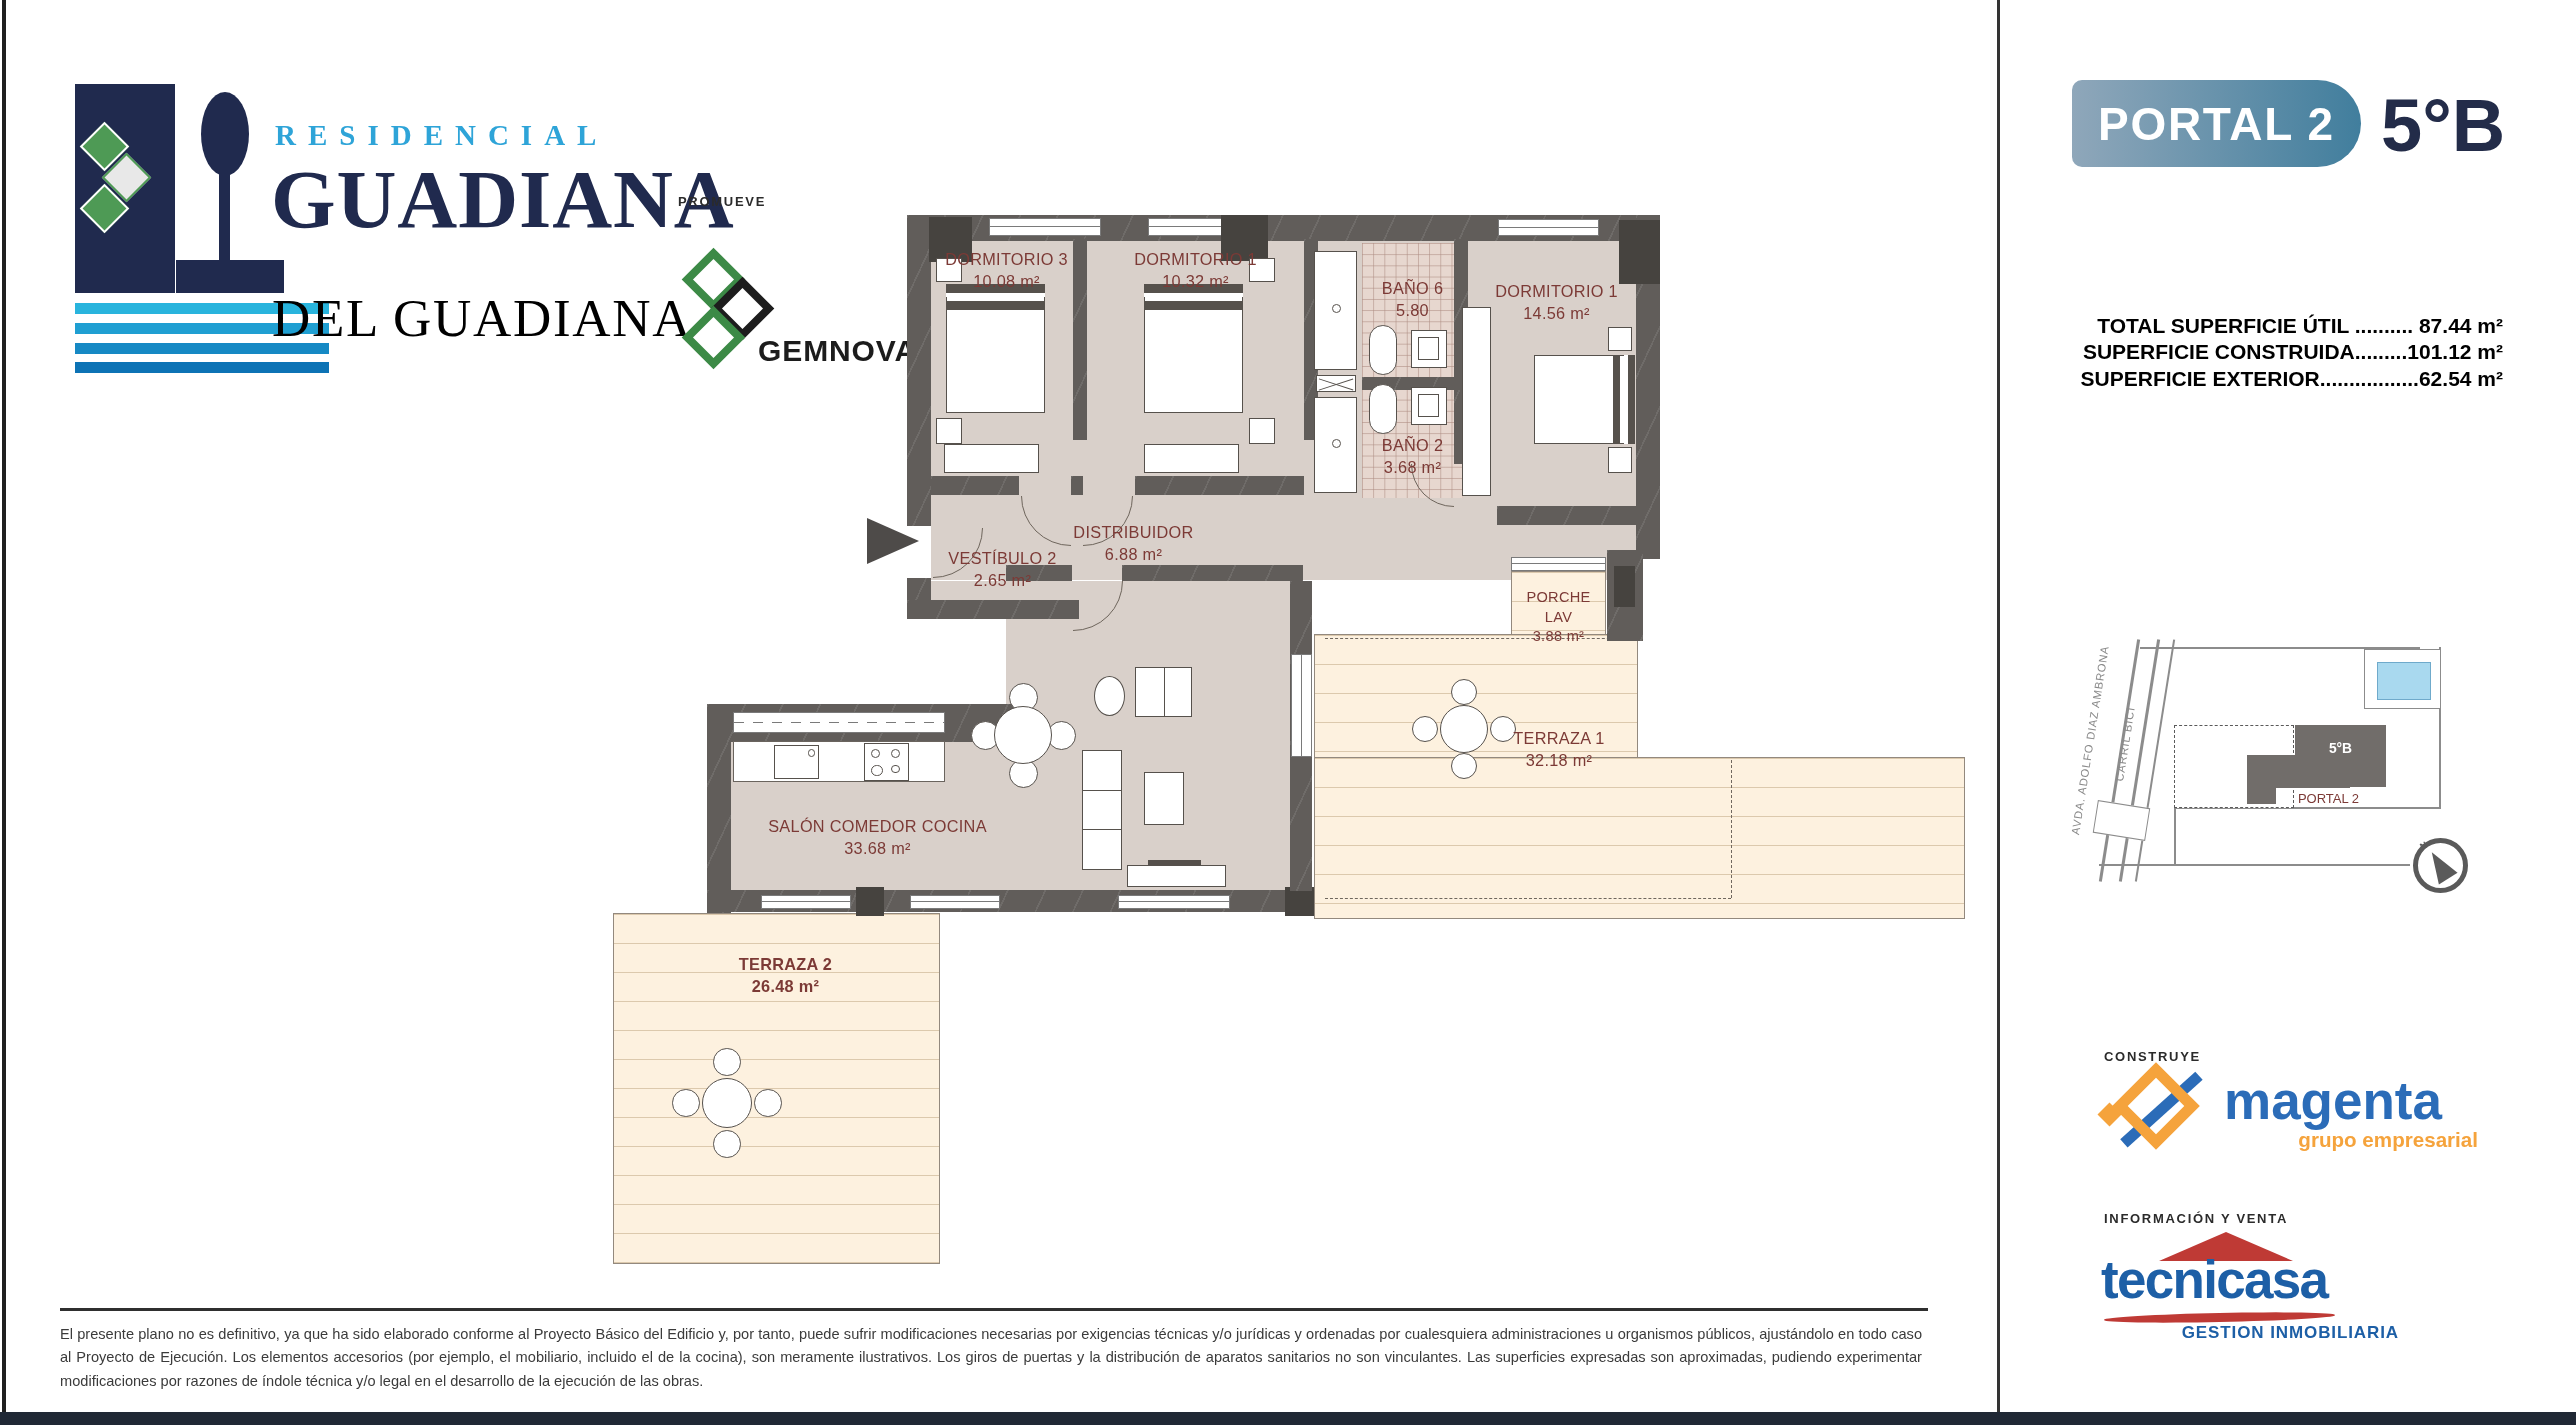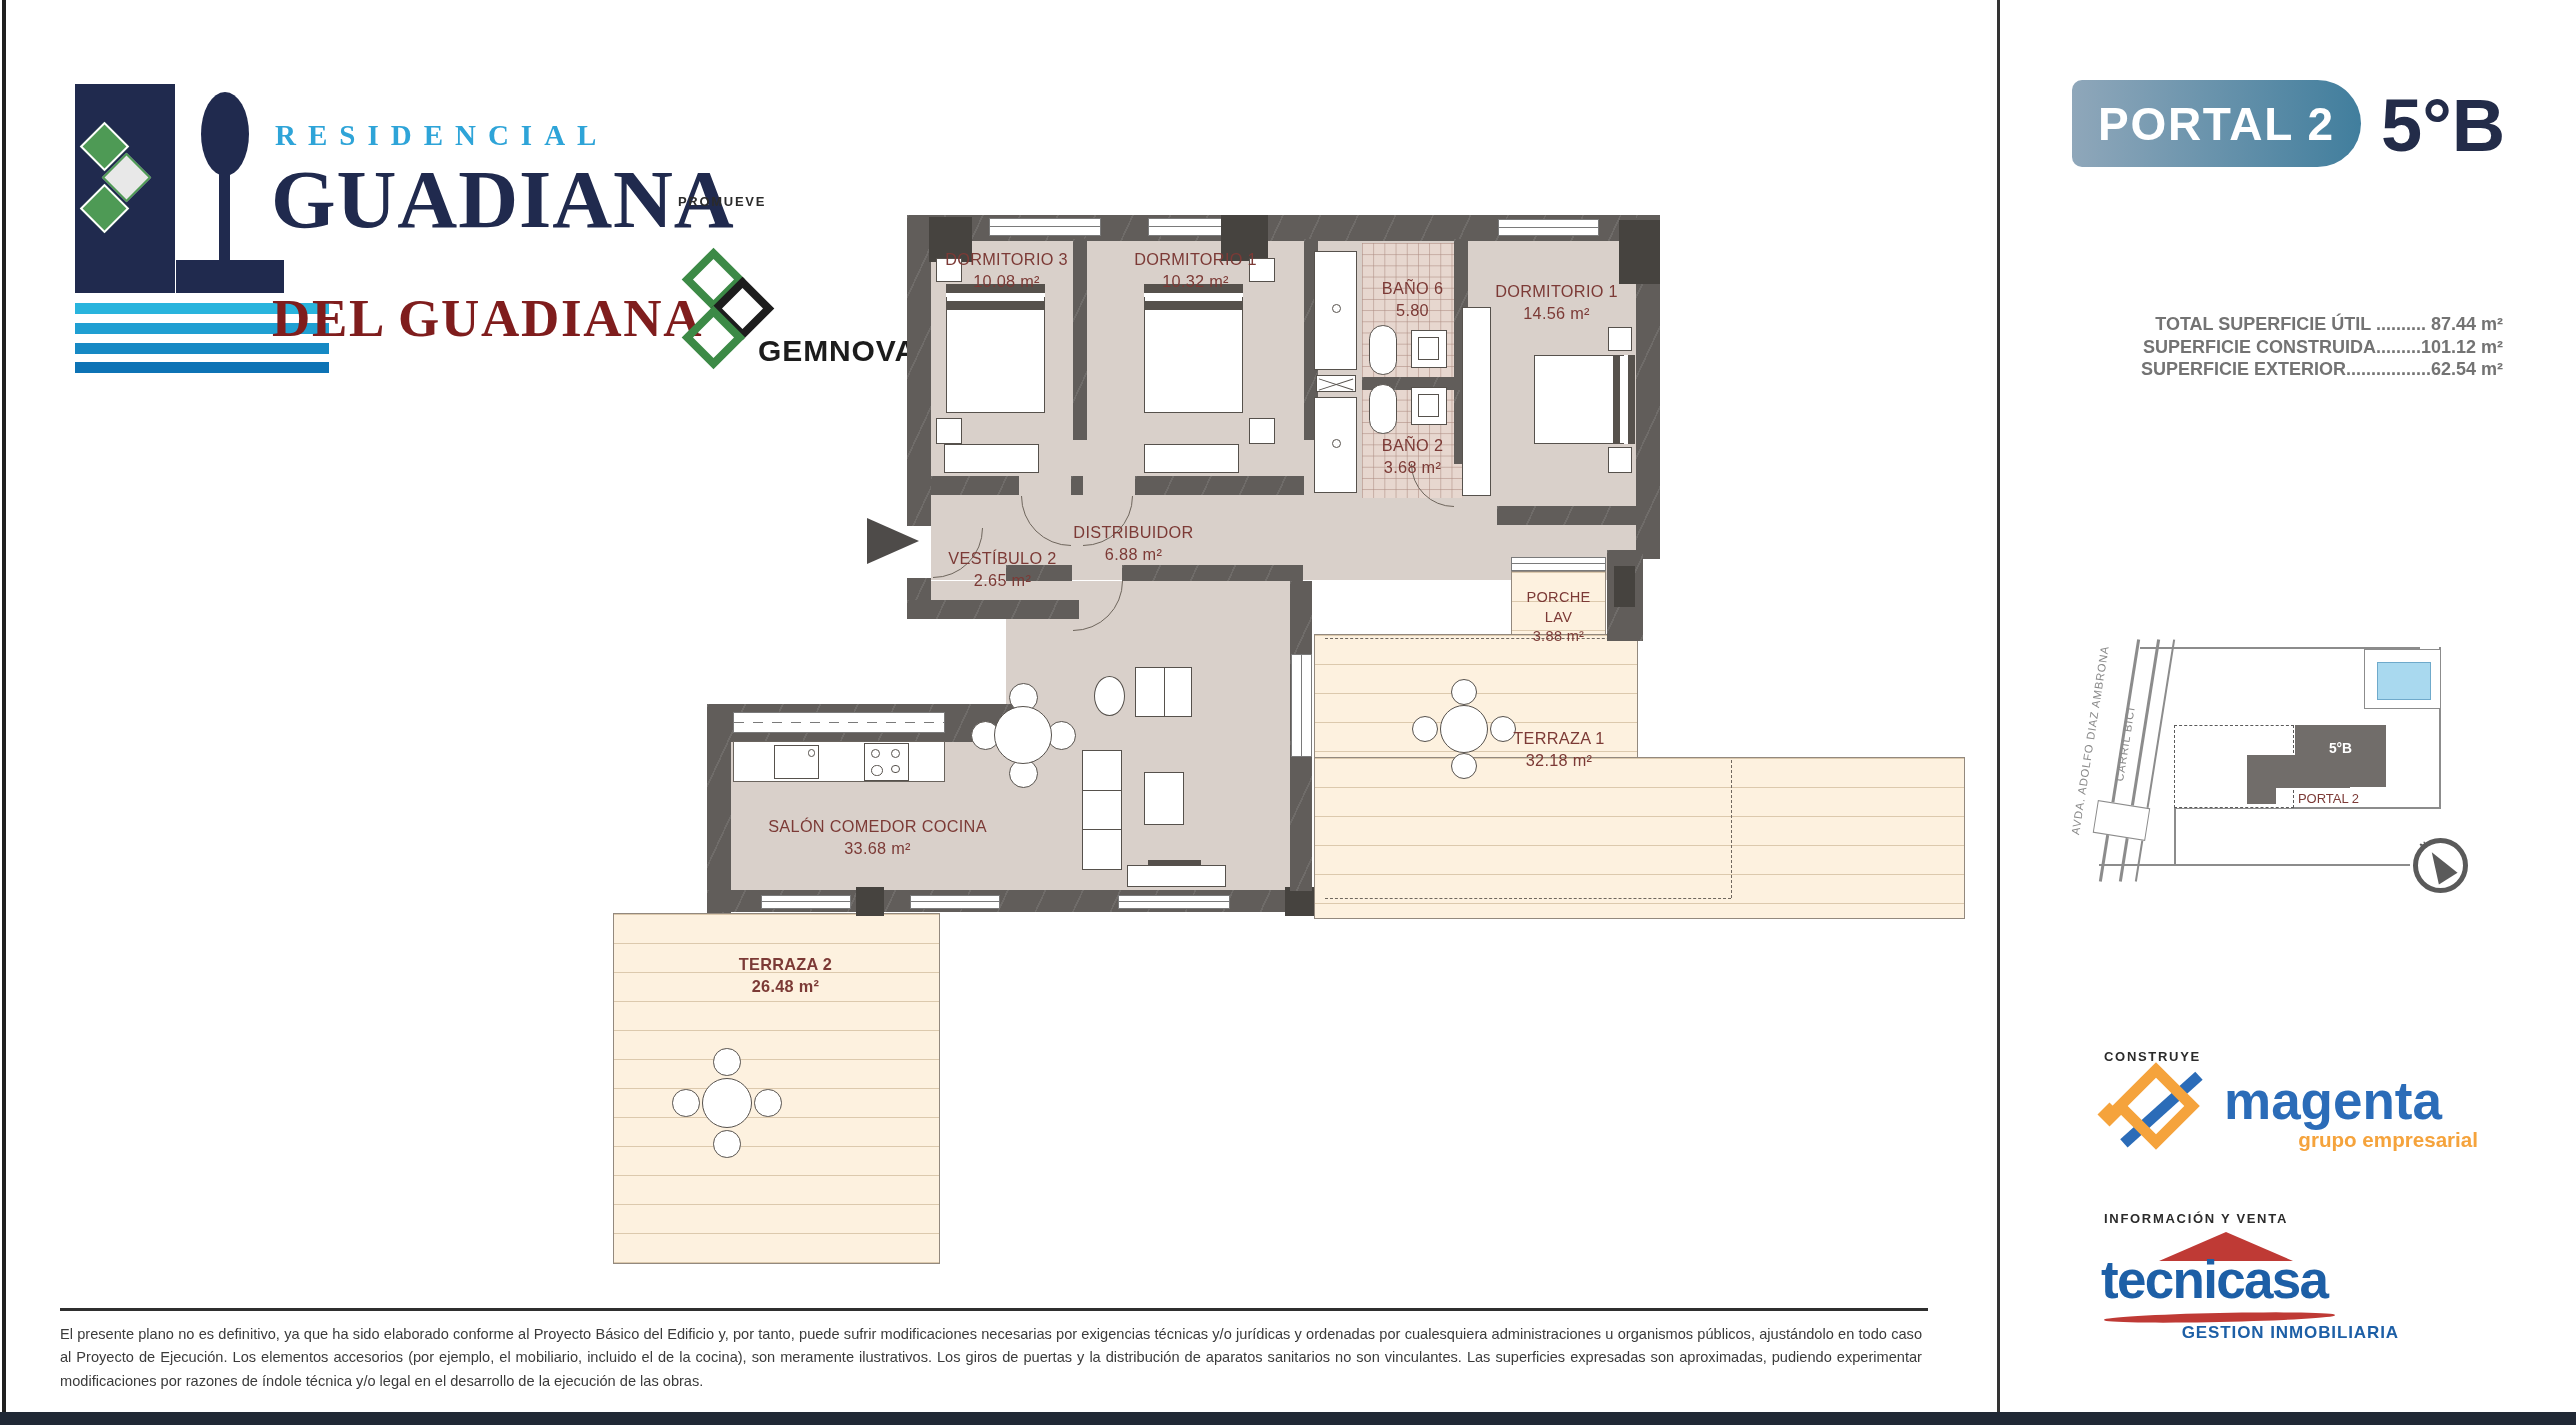--- a/index.html
+++ b/index.html
@@ -2,30 +2,30 @@
 <html style="font-size:13.8px"><head>
 <meta charset="utf-8">
 <style>
   html,body{margin:0;padding:0;background:#888;}
   .page{position:relative;width:2576px;height:1425px;background:#fff;overflow:hidden;
         font-family:"Liberation Sans",sans-serif;}
   .abs{position:absolute;}
   
   .brand-res{font-family:"Liberation Serif",serif;font-size:29px;color:#2ea4d8;letter-spacing:12px;font-weight:bold;}
   .brand-ter{font-family:"Liberation Serif",serif;font-size:83px;color:#202a4e;font-weight:bold;letter-spacing:0.9px;line-height:.95;}
-  .brand-gua{font-family:"Liberation Serif",serif;font-size:53px;color:#7f1d1d;font-weight:bold;letter-spacing:1.7px;}
+  .brand-gua{font-family:"Liberation Serif",serif;font-size:53px;color:#000000;font-weight:normal;letter-spacing:1.7px;}
   .smallcaps{font-size:13px;color:#2b2b2b;letter-spacing:1.7px;font-weight:bold;}
   .gem-text{font-size:30px;font-weight:bold;color:#1c1c1c;letter-spacing:0.9px;}
   .diamond{position:absolute;transform:rotate(45deg);}
   
   .pill{border-radius:10.3px 45px 45px 10.3px;background:linear-gradient(90deg,#8fa7ba,#417e9d);
         display:flex;align-items:center;justify-content:center;color:#fff;font-size:46px;font-weight:bold;letter-spacing:1.7px;}
   .flat{font-size:74px;font-weight:bold;color:#232c49;}
   
-  .surf{color:#737373;font-size:18px;font-weight:bold;line-height:1.25;text-align:right;white-space:nowrap;}
+  .surf{color:#000000;font-size:21px;font-weight:bold;line-height:1.25;text-align:right;white-space:nowrap;}
   
   .wall{background:#615d5a;background-image:repeating-linear-gradient(115deg,rgba(255,255,255,.09) 0 1.7px,transparent 1.7px 34px);}
   .pillar{background:#46433f;}
   .floor{background:#d9d0ca;}
   .tile{background-color:#e7d7cf;
         background-image:linear-gradient(rgba(174,141,131,.6) 0.9px,transparent 0.9px),
                          linear-gradient(90deg,rgba(174,141,131,.6) 0.9px,transparent 0.9px);
         background-size:11.2px 11.2px;}
   .deck{background-color:#fdf1df;
         background-image:repeating-linear-gradient(180deg,#dcc9ad 0 1.3px,transparent 1.3px 29px);

